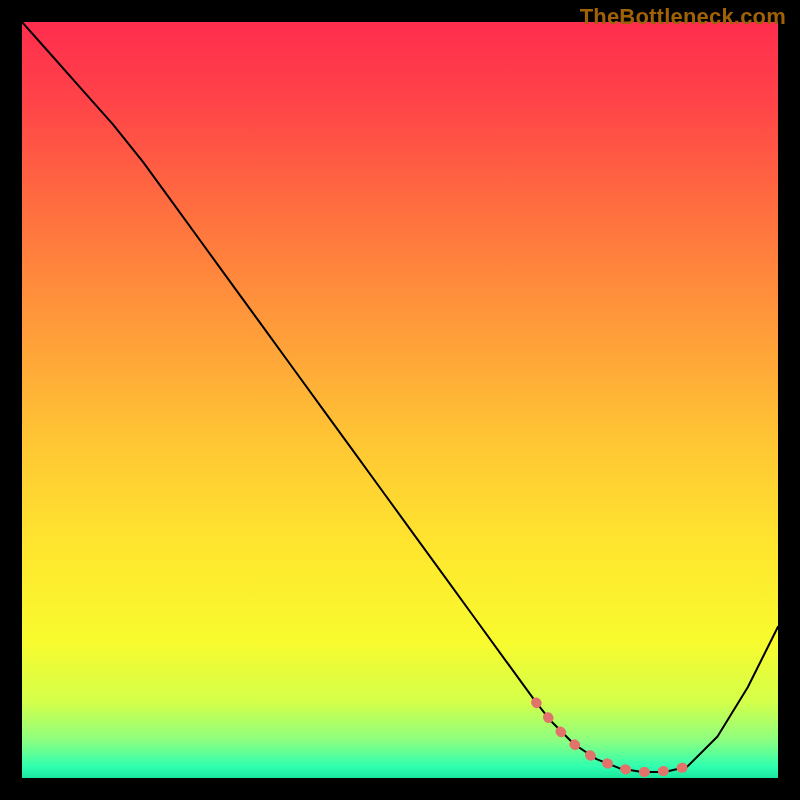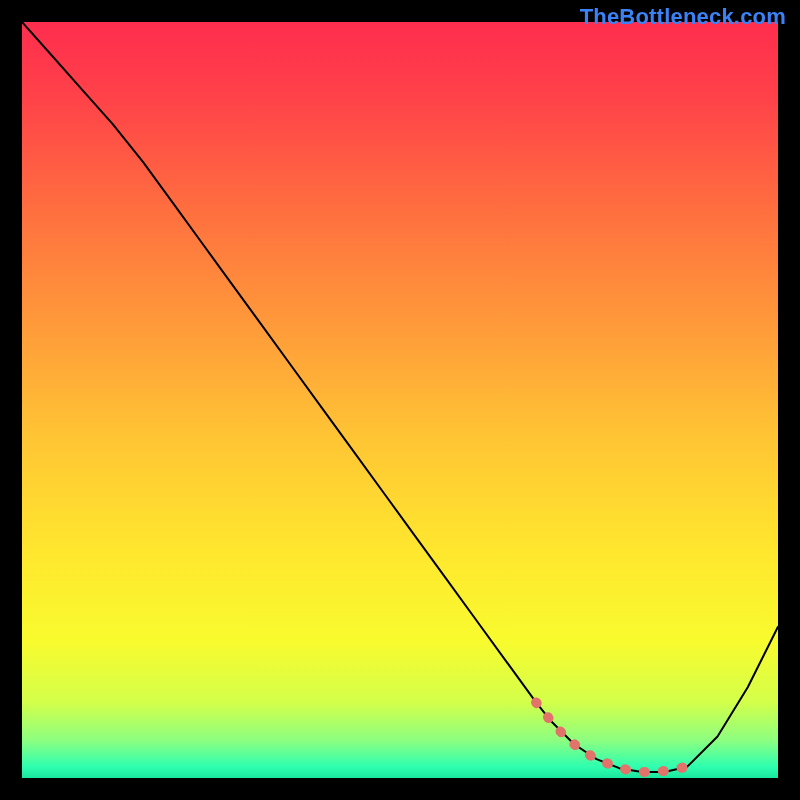--- a/index.html
+++ b/index.html
@@ -14,21 +14,21 @@
   .frame {
     position: relative;
     width: 800px;
     height: 800px;
     background: #000;
   }
   .watermark {
     position: absolute;
     top: 4px;
     right: 14px;
-    color: #3b82f6;
+    color: #a16207;
     font-size: 22px;
     font-weight: 600;
     letter-spacing: 0.2px;
     z-index: 30;
   }
   .plot-wrap {
     position: absolute;
     left: 22px;
     top: 22px;
     width: 756px;

